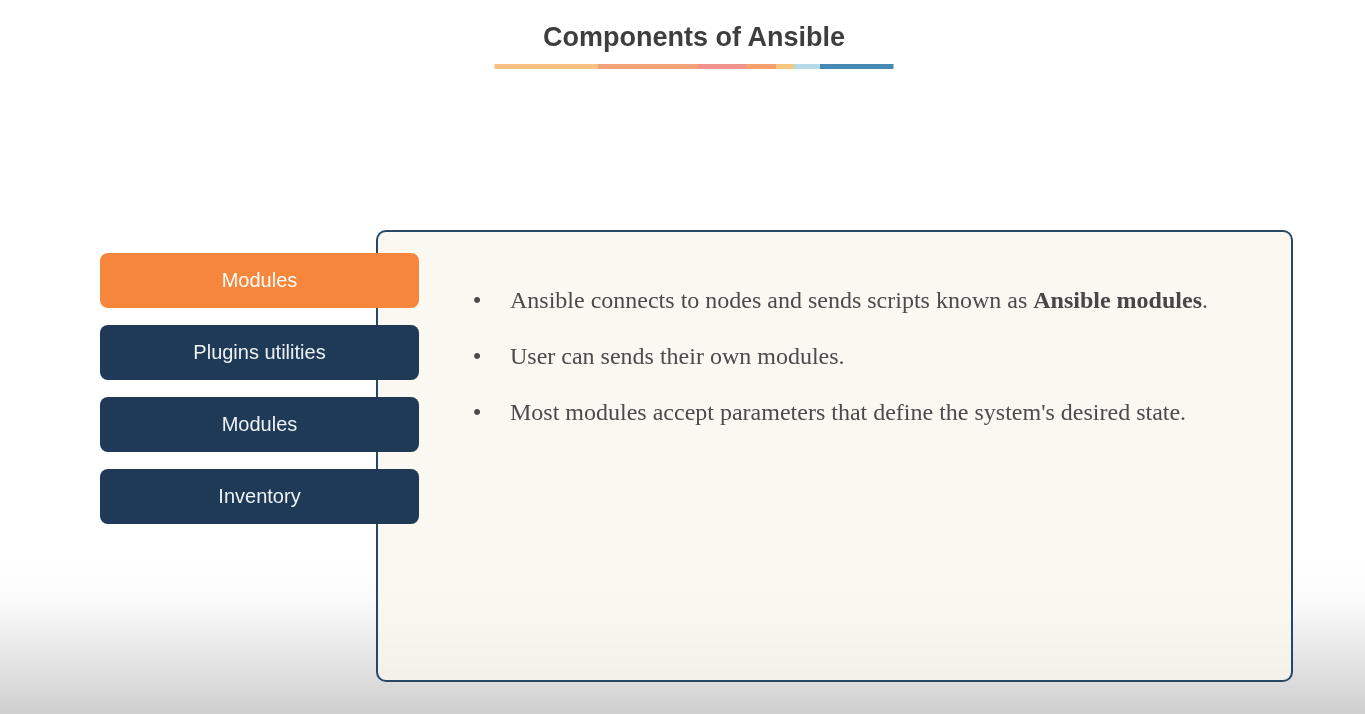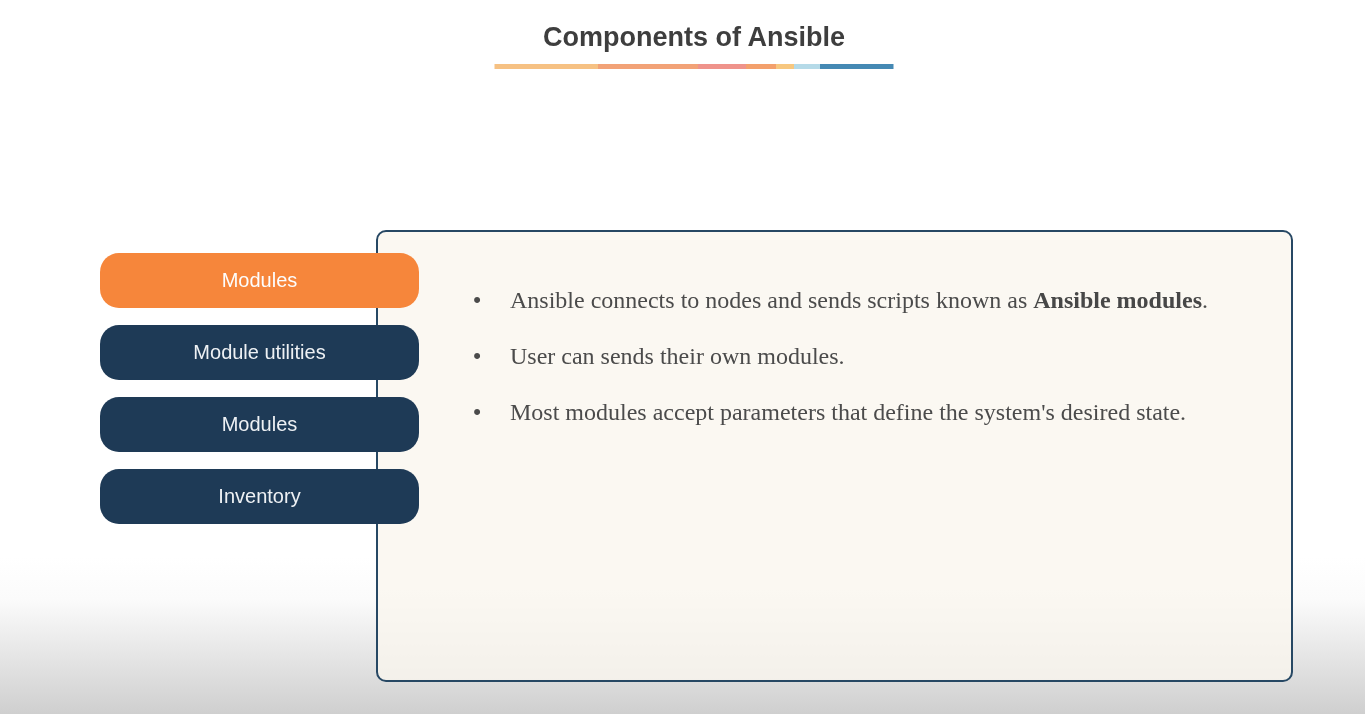--- a/index.html
+++ b/index.html
@@ -58,21 +58,21 @@
     left: 100px;
     top: 253px;
     width: 319px;
     display: flex;
     flex-direction: column;
     gap: 17px;
     z-index: 2;
   }
   .side-btn {
     height: 55px;
-    border-radius: 19px;
+    border-radius: 8px;
     background: #1e3a56;
     color: #eef1f4;
     font-size: 20px;
     display: flex;
     align-items: center;
     justify-content: center;
     cursor: pointer;
     text-align: center;
   }
   .side-btn.active {
@@ -116,21 +116,21 @@
 
   <header class="header">
     <h1 class="title">Components of Ansible</h1>
     <div class="title-underline" style="background: linear-gradient(90deg, rgb(246, 193, 131) 0%, rgb(246, 193, 131) 26%, rgb(242, 162, 119) 26%, rgb(242, 162, 119) 51%, rgb(239, 147, 139) 51%, rgb(239, 147, 139) 63%, rgb(243, 160, 108) 63%, rgb(243, 160, 108) 70.5%, rgb(247, 199, 127) 70.5%, rgb(247, 199, 127) 75%, rgb(181, 218, 232) 75%, rgb(181, 218, 232) 81.5%, rgb(69, 137, 180) 81.5%, rgb(69, 137, 180) 100%);"></div>
   </header>
 
   <div class="panel"></div>
 
   <nav class="sidebar">
     <div class="side-btn active">Modules</div>
-    <div class="side-btn">Module utilities</div>
+    <div class="side-btn">Plugins utilities</div>
     <div class="side-btn">Modules</div>
     <div class="side-btn">Inventory</div>
   </nav>
 
   <ul class="bullets">
     <li class="bullet-item">
       <span class="bullet-marker">•</span>
       <span class="bullet-text"><span>Ansible connects to nodes and sends scripts known as </span><strong>Ansible modules</strong><span>.</span></span>
     </li>
     <li class="bullet-item">

